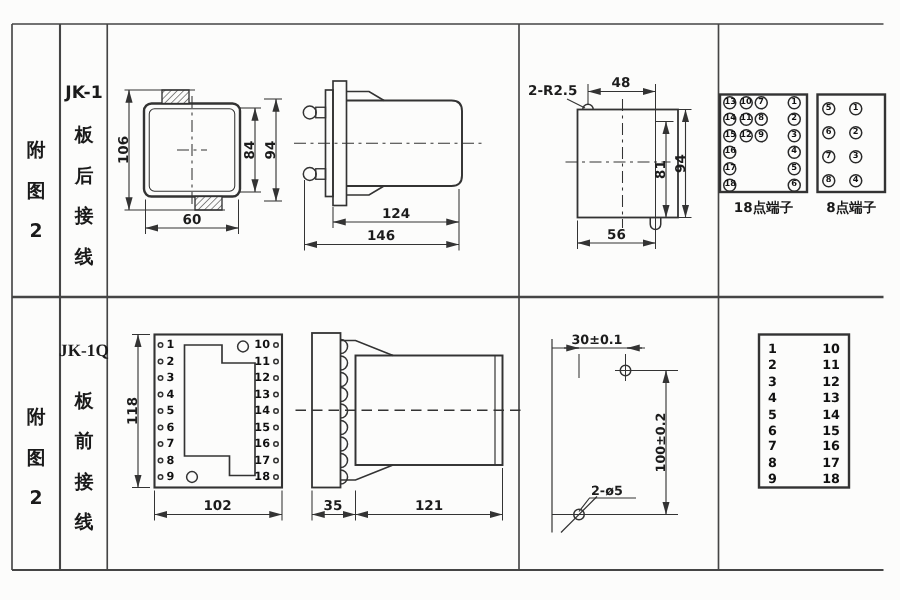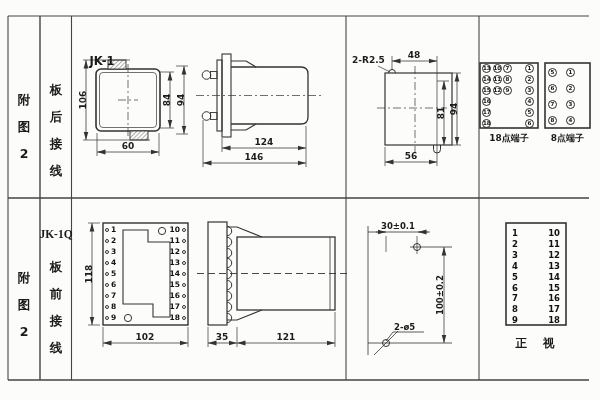--- a/index.html
+++ b/index.html
@@ -200,21 +200,21 @@
     <text class="dts" x="440" y="295" dy="3" text-anchor="middle" transform="rotate(-90 440 295)" stroke="none" fill="#1c1c1c">100±0.2</text>
     <text class="dts" x="394" y="330" stroke="none" fill="#1c1c1c">2-ø5</text>
   </g>
 
   <rect x="506" y="223" width="60" height="102" fill="none" stroke="#333" stroke-width="1.6"></rect>
 </svg>
 
 <div class="ov figlabel" style="left:10px;top:86px;width:28px;">附
 图
 2</div>
-<div class="ov model" style="left:40px;top:54px;width:32px;margin-left:46px;">JK-1</div>
+<div class="ov model" style="left:40px;top:54px;width:32px;">JK-1</div>
 <div class="ov wiring" style="left:41px;top:76px;width:30px;">板
 后
 接
 线</div>
 <div class="ov figlabel" style="left:10px;top:264px;width:28px;">附
 图
 2</div>
 <div class="ov model" style="left:38px;top:228px;width:36px;font-family:Liberation Serif, serif;">JK-1Q</div>
 <div class="ov wiring" style="left:41px;top:253px;width:30px;">板
 前
@@ -344,15 +344,14 @@
   <div>10</div>
   <div>11</div>
   <div>12</div>
   <div>13</div>
   <div>14</div>
   <div>15</div>
   <div>16</div>
   <div>17</div>
   <div>18</div>
 </div>
-<div class="viewlabel" style="left:503px;top:336px;width:70px;">正 视</div>
 
 </div>
 
 </body></html>

